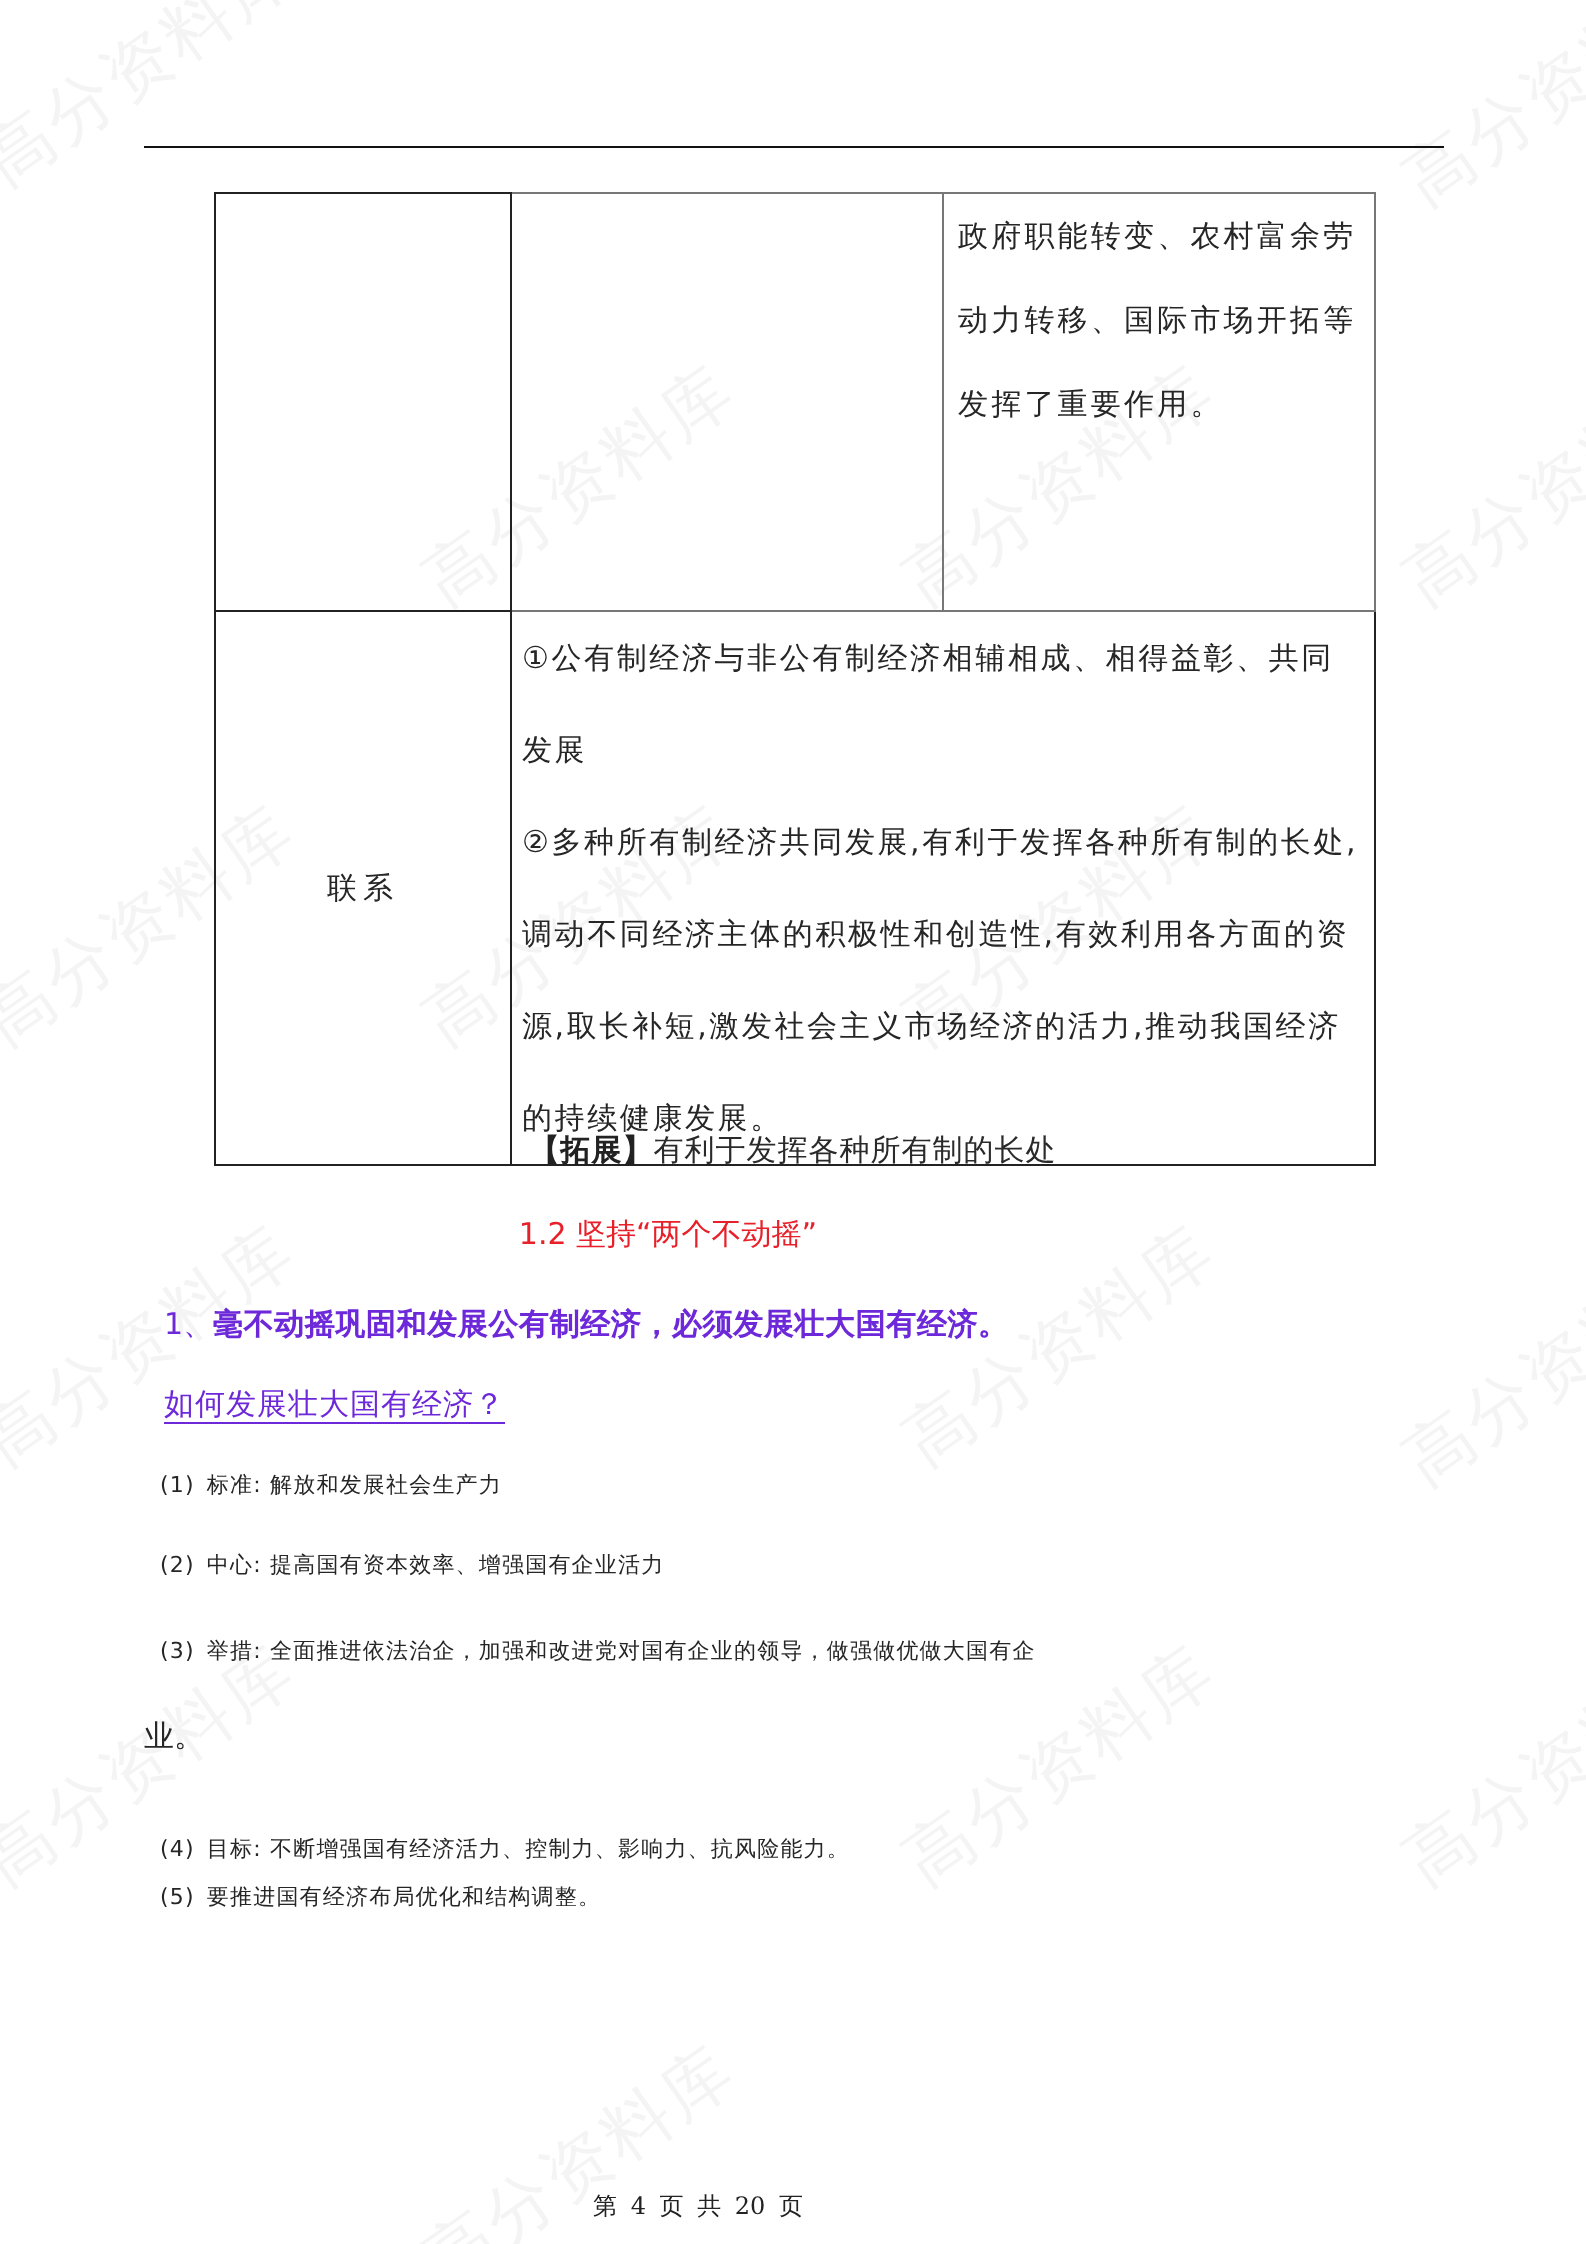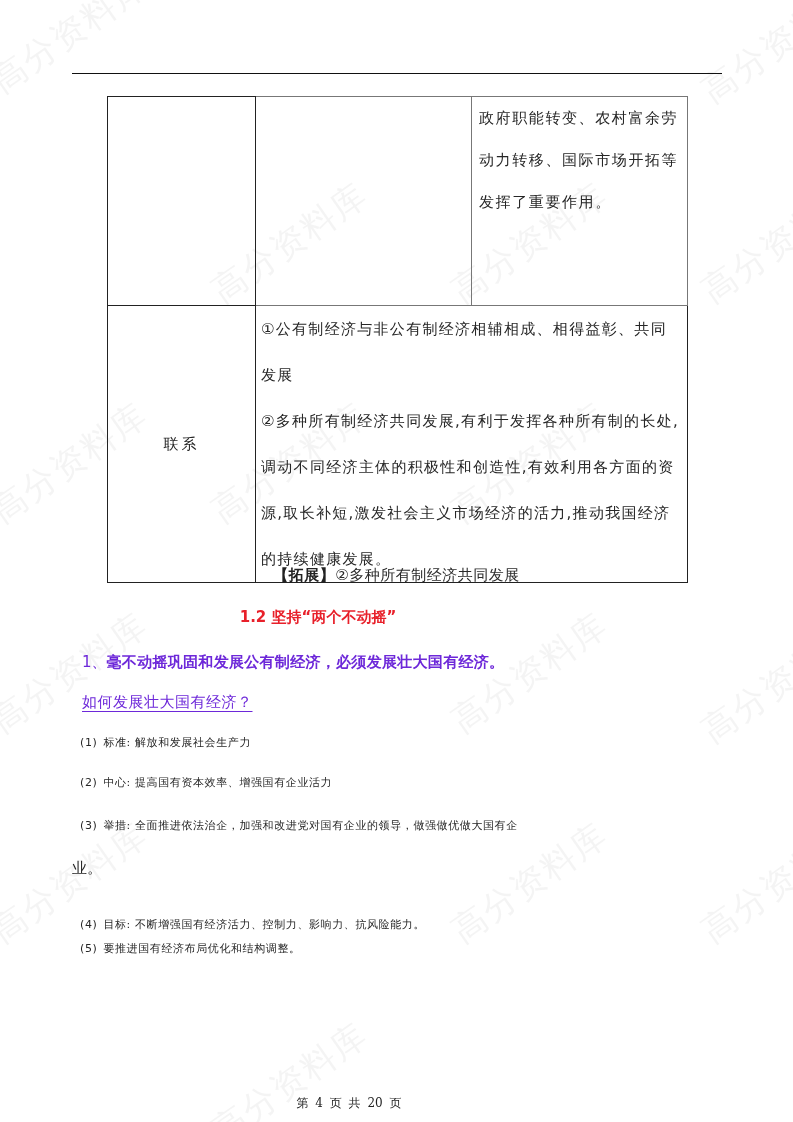--- a/index.html
+++ b/index.html
@@ -28,22 +28,22 @@
     .row-top .c3 .txt { padding: 0 4px 0 7px; letter-spacing: 1.6px; }
     .row-link td { height: 248px; }
     .row-link .label-cell { text-align: center; vertical-align: middle; letter-spacing: 3px; }
     .row-link .body-cell .txt { padding: 0 6px 0 5px; letter-spacing: 1.3px; line-height: 46px; }
     .caption {
       position: absolute; top: 566px; left: 0; width: 793px; text-align: center;
       font-size: 15px; color: #2a2a2a; letter-spacing: 0.5px;
     }
     .caption b { font-weight: bold; color: #222; }
     .section-title {
-      position: absolute; top: 608px; left: 0; width: 636px; text-align: center;
-      font-size: 15px; font-weight: bold; color: #e8202a;
+      position: absolute; top: 608px; left: 16px; width: 636px; text-align: center;
+      font-size: 15px; font-weight: normal; color: #e8202a;
     }
     .para { position: absolute; left: 82px; font-size: 15px; color: #6d28d9; }
     .p-main { top: 653px; }
     .p-main .num { font-weight: normal; }
     .p-main .txt { font-weight: bold; letter-spacing: 0.3px; }
     .p-q { top: 693px; text-decoration: underline; text-underline-offset: 4px; letter-spacing: 0.5px; font-family: Liberation Serif, serif; }
     .item { position: absolute; left: 80px; font-size: 11px; color: #262626; letter-spacing: 0.6px; }
     .item .idx { margin-right: 6px; }
     .i1 { top: 735px; }
     .i2 { top: 775px; }
@@ -103,21 +103,21 @@
       <div class="txt">
         <div>①公有制经济与非公有制经济相辅相成、相得益彰、共同发展</div>
         <div>②多种所有制经济共同发展,有利于发挥各种所有制的长处,调动不同经济主体的积极性和创造性,有效利用各方面的资源,取长补短,激发社会主义市场经济的活力,推动我国经济的持续健康发展。</div>
       </div>
     </td>
   </tr>
 </tbody>
   </table>
 
 <div class="caption">
-  <b>【拓展】</b><span>②多种所有制经济共同发展</span>
+  <b>【拓展】</b><span>有利于发挥各种所有制的长处</span>
 </div>
 
 <div class="section-title">1.2 坚持“两个不动摇”</div>
 
 <div class="para p-main">
   <span class="num">1、</span><span class="txt">毫不动摇巩固和发展公有制经济，必须发展壮大国有经济。</span>
 </div>
 
 <div class="para p-q">如何发展壮大国有经济？</div>
 

